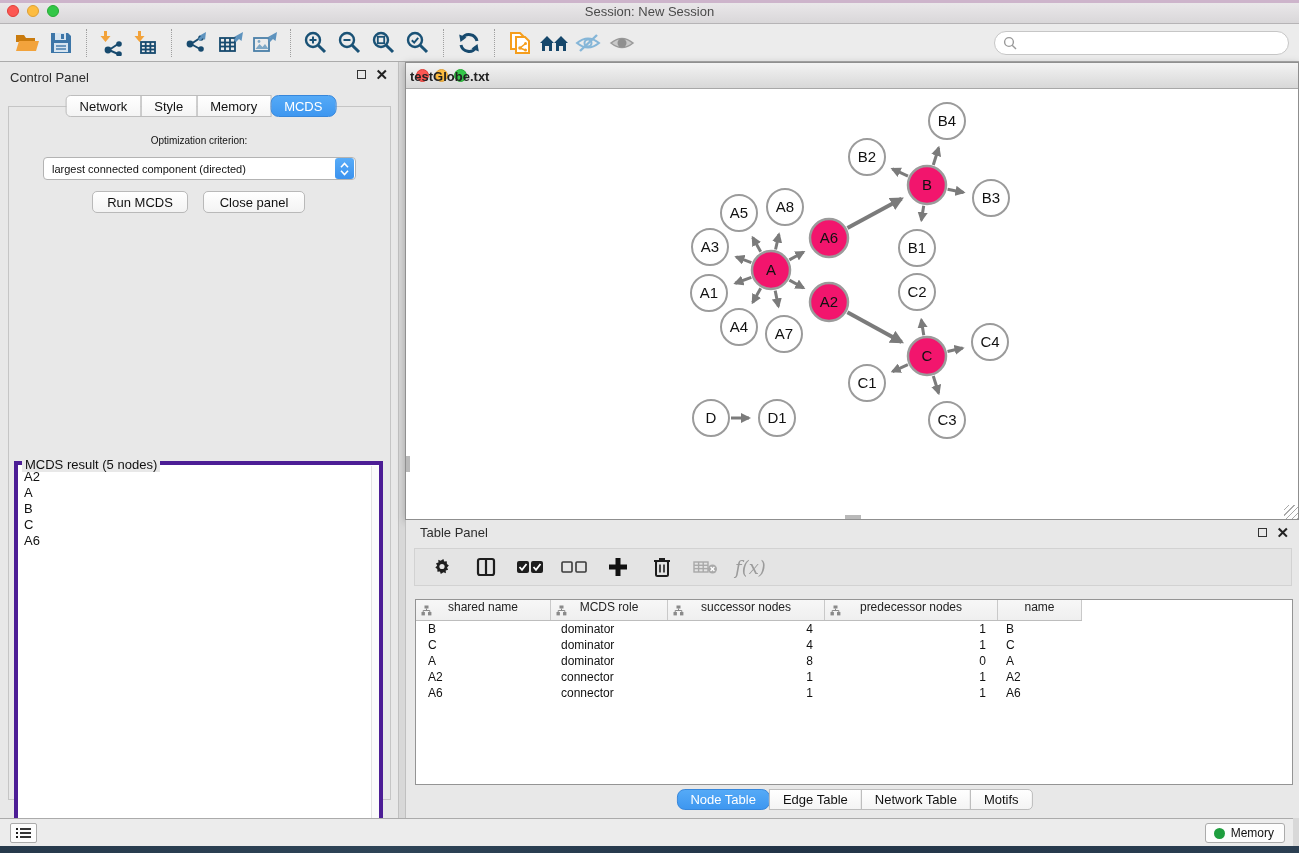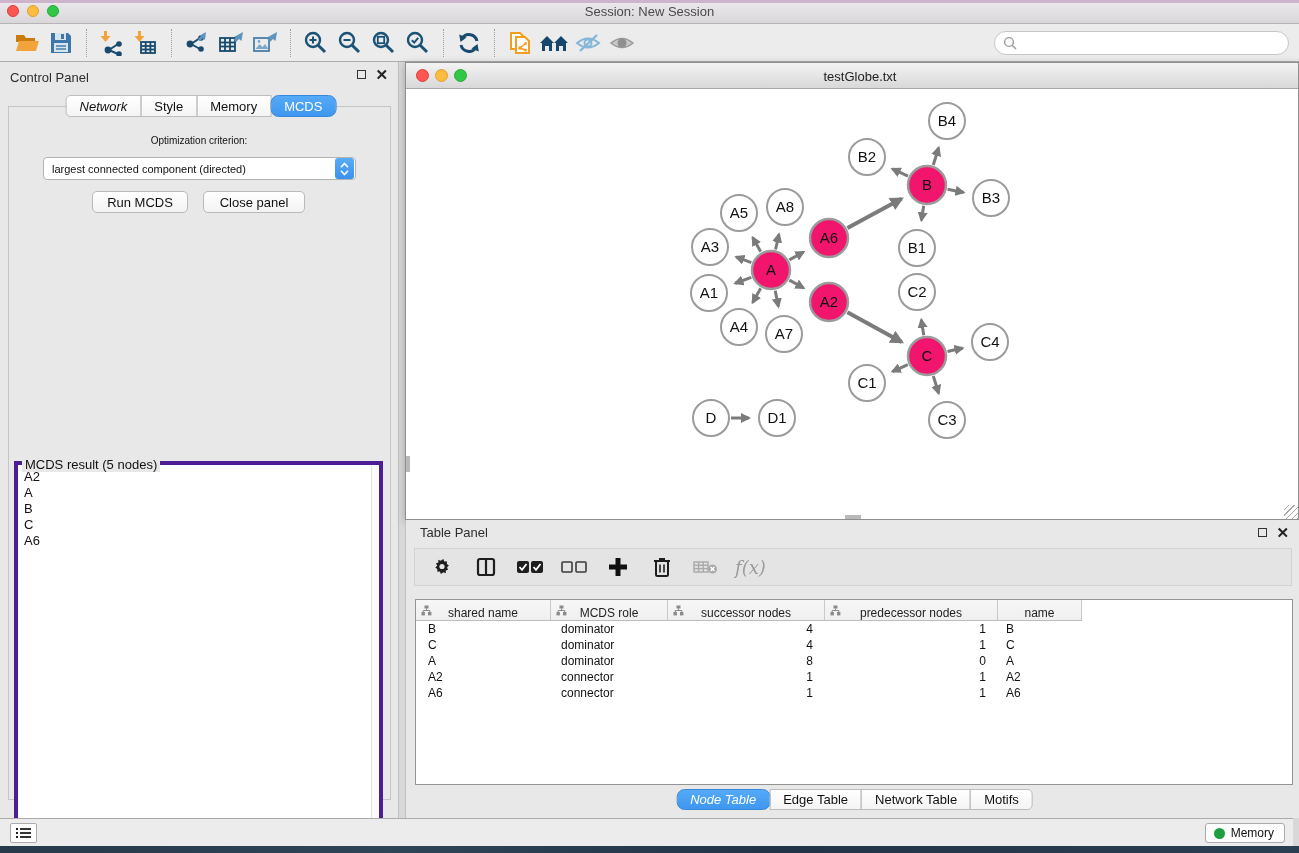--- a/index.html
+++ b/index.html
@@ -33,21 +33,21 @@
     border-right:1px solid #C0C0C0; }
   .cp-header { position:absolute; left:10px; top:8px; font-size:13px; color:#2d2d2d; }
   .panel-icons { position:absolute; right:10px; top:8px; display:flex; gap:9px; align-items:center; }
   .float-ic { width:9px; height:9px; border:1.5px solid #333; display:inline-block; }
   .close-ic { font-size:15px; font-weight:bold; color:#222; line-height:9px; }
   .seg-row { position:absolute; display:flex; z-index:3; }
   .cp-tabs { top:33px; left:50%; transform:translateX(-50%); }
   .seg-btn { height:22px; padding:0 13px; background:linear-gradient(#FFFFFF,#F4F4F4);
     border:1px solid #BDBDBD; margin-left:-1px; font-size:13px; color:#111; display:flex;
     align-items:center; white-space:nowrap; cursor:default; }
-  .seg-btn:first-child { border-radius:5px 0 0 5px; margin-left:4px;font-style:italic; }
+  .seg-btn:first-child { border-radius:5px 0 0 5px; margin-left:4px; }
   .seg-btn:last-child { border-radius:0 5px 5px 0; }
   .seg-btn.sel { background:linear-gradient(#55AAF7,#3E97F0); border-color:#3787DB; color:#fff;border-radius:8px; }
   .cp-inner { position:absolute; left:8px; top:44px; width:383px; height:756px; max-height:694px;
     border:1px solid #C5C5C5; background:#E8E8E8; }
   .opt-label { position:absolute; left:0; right:0; top:73px; text-align:center; font-size:10px; color:#111; }
   .dropdown { position:absolute; left:43px; top:95px; width:313px; height:23px; background:#fff;
     border:1px solid #B3B3B3; border-radius:4px; display:flex; align-items:center; }
   .dropdown .dd-text { flex:1; font-size:11px; color:#111; padding-left:8px; white-space:nowrap; overflow:hidden; }
   .dd-stepper { width:19px; height:21px; margin-right:1px; border-radius:3px;
     background:linear-gradient(#58ACF8,#3B92EE); display:flex; flex-direction:column;
@@ -61,21 +61,21 @@
     font-size:13px; color:#111; }
   .result-list { position:absolute; left:0; top:4px; right:8px; bottom:2px; overflow:hidden; }
   .result-item { font-size:13px; color:#111; padding:1px 0 1px 6px; line-height:14px; }
   .gb-scroll { position:absolute; right:0; top:1px; bottom:1px; width:8px; border-left:1px solid #E2E2E2; background:#FBFBFB; }
 
   
   .net-window { position:absolute; left:405px; top:62px; width:894px; height:458px;
     border:1px solid #8F8F8F; background:#fff; box-shadow:0 2px 8px rgba(0,0,0,0.25); }
   .net-titlebar { position:absolute; left:0; top:0; right:0; height:26px;
     background:linear-gradient(#F3F3F3,#D8D8D8); border-bottom:1px solid #A8A8A8; }
-  .net-titlebar .title { position:absolute; left:16px; right:0; top:6px; text-align:center; font-size:13px; color:#222; }
+  .net-titlebar .title { position:absolute; left:4px; right:0; top:6px; font-size:13px; color:#222;font-weight:bold; }
   .net-lights { position:absolute; left:10px; top:6px; display:flex; gap:6px; }
   .net-lights .light { width:13px; height:13px; }
   .net-canvas { position:absolute; left:0; top:26px; width:892px; height:430px; background:#fff; }
   .vthumb { position:absolute; left:0px; top:367px; width:4px; height:16px; background:#B9B9B9; }
   .hthumb { position:absolute; left:439px; bottom:0px; height:4px; width:16px; background:#B9B9B9; }
   .grip { position:absolute; right:0; bottom:0; width:14px; height:14px;
     background:repeating-linear-gradient(135deg, transparent 0 3px, #A9A9A9 3px 4px); }
 
   
   .table-panel { position:absolute; left:405px; top:520px; width:894px; height:298px; background:#E8E8E8;
@@ -83,21 +83,21 @@
   .tp-header { position:absolute; left:14px; top:5px; font-size:13px; color:#2d2d2d; }
   .tp-toolbar { position:absolute; left:8px; top:28px; width:878px; height:38px; background:#E4E4E4;
     border:1px solid #D2D2D2; display:flex; align-items:center; padding-left:12px; gap:14px; }
   .tpi { width:30px; height:30px; display:flex; align-items:center; justify-content:center; }
   .fx { font-family:"DejaVu Serif", serif; font-style:italic; font-size:18px; color:#9B9B9B; }
   .dtable { position:absolute; left:9px; top:79px; width:878px; height:186px; background:#fff;
     border:1px solid #949494; }
   .thead { position:absolute; left:0; top:0; height:21px; width:666px; display:flex;
     background:linear-gradient(#F7F7F7,#EFEFEF); border-bottom:1px solid #BDBDBD; }
   .th { position:relative; height:100%; border-right:1px solid #C9C9C9; display:flex;
-    align-items:flex-end; justify-content:center; font-size:12px; color:#222; }
+    align-items:flex-start; justify-content:center; font-size:12px; color:#222; }
   .th .tree { position:absolute; left:5px; top:5px; }
   .tbody { position:absolute; left:0; top:21px; right:0; bottom:0; }
   .tr { display:flex; height:16px; }
   .td { font-size:12px; color:#111; line-height:16px; white-space:nowrap; overflow:hidden; }
 
   .bottom-tabs { left:50%; transform:translateX(-50%); top:269px; }
   .bottom-tabs .seg-btn { font-size:13px; height:21px; }
 
   
   .status-bar { position:absolute; left:0; top:818px; width:1293px; height:28px; background:#ECECEC;

